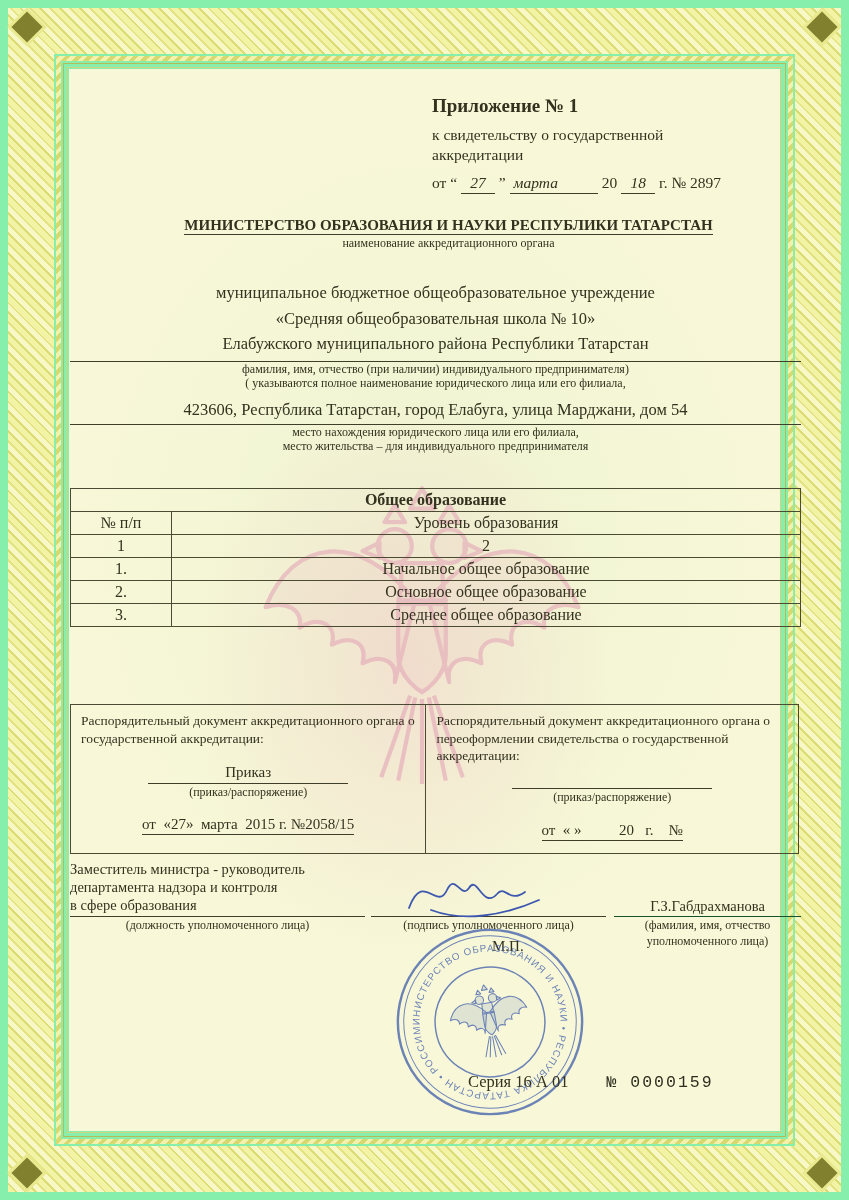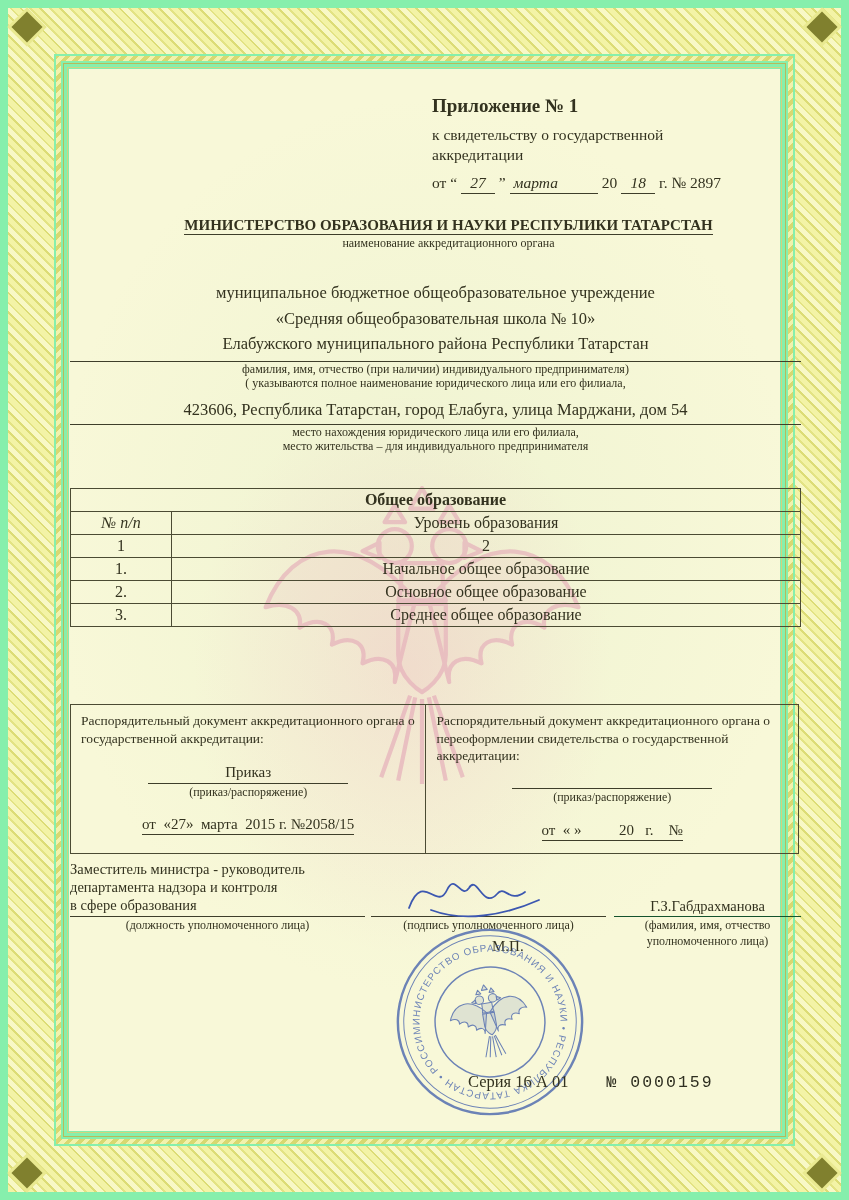--- a/index.html
+++ b/index.html
@@ -51,21 +51,21 @@
 
   .org{position:absolute;left:70px;right:48px;top:280px;text-align:center;font-size:16.5px;line-height:1.55;}
   .rule{border-bottom:1px solid #3e3e2a;height:2px;margin-top:2px;}
 
   .addr{position:absolute;left:70px;right:48px;top:400px;text-align:center;font-size:16.5px;}
 
   .tbl{position:absolute;left:70px;right:48px;top:488px;}
   table{border-collapse:collapse;width:100%;font-size:16px;}
   td{border:1.4px solid #4b4b33;padding:1px 4px;text-align:center;height:20px;}
   .tbl-title{font-weight:bold;}
-  .col-num{width:92px;font-style:italic;}
+  .col-num{width:92px;}
 
   .orders{position:absolute;left:70px;right:50px;top:704px;border:1.4px solid #4b4b33;display:flex;font-size:13.5px;line-height:1.3;}
   .orders .col{padding:7px 10px 12px;}
   .orders .left{width:46%;border-right:1.4px solid #4b4b33;}
   .orders .right{flex:1;}
   .docline{min-width:200px;font-size:15px;}
   .orders .caption{margin-top:1px;}
   .dateline{margin-top:16px;font-size:15px;}
   .gap{height:16px;}
 

